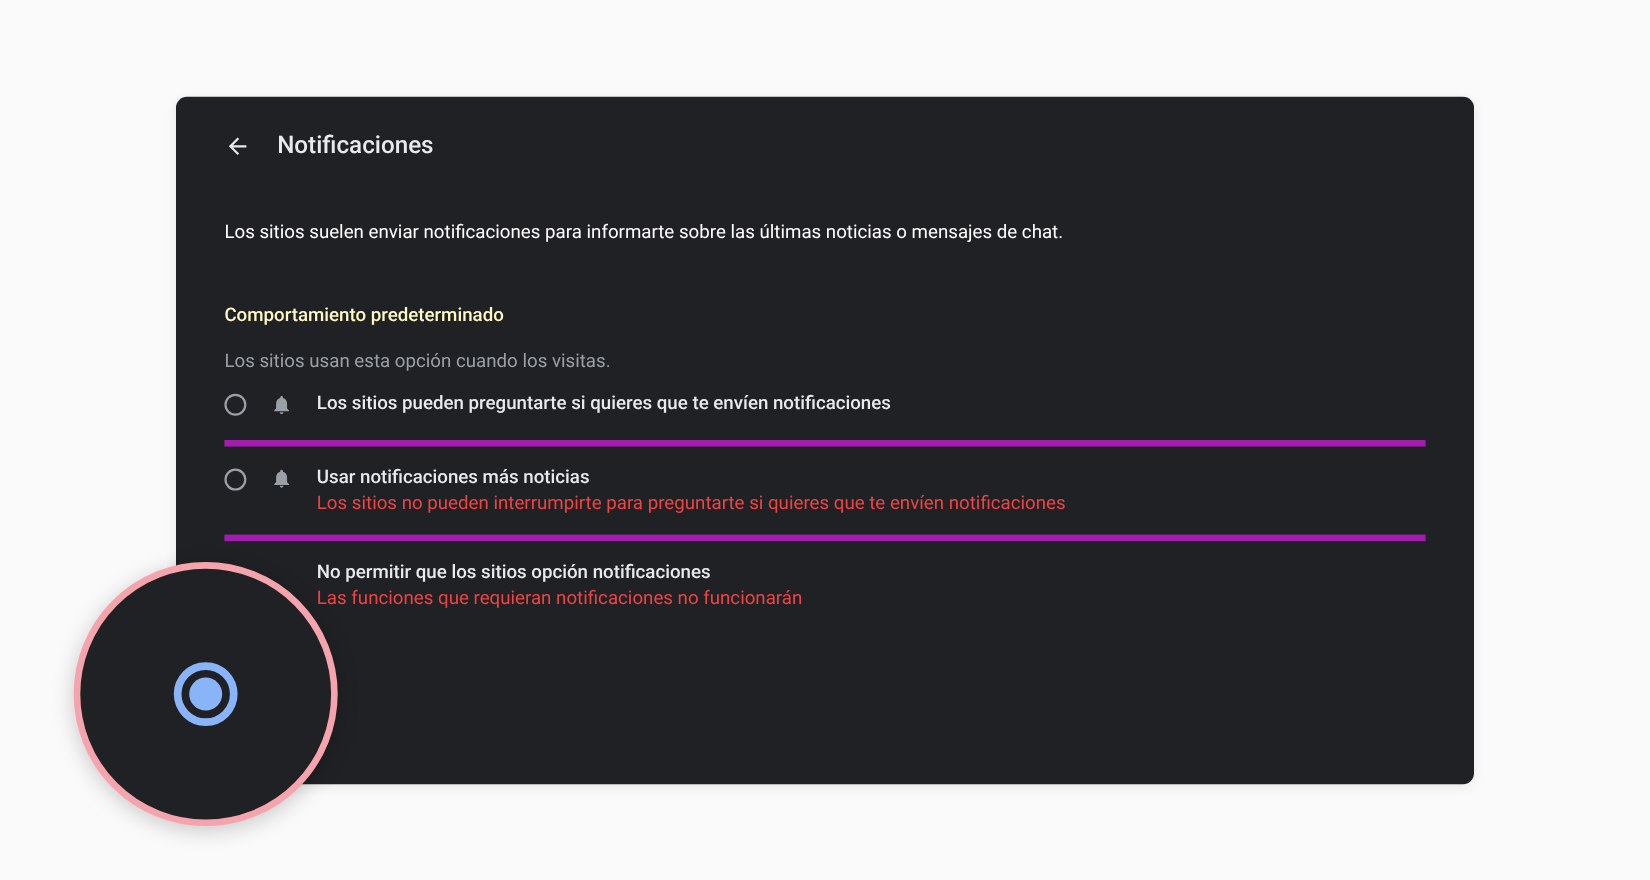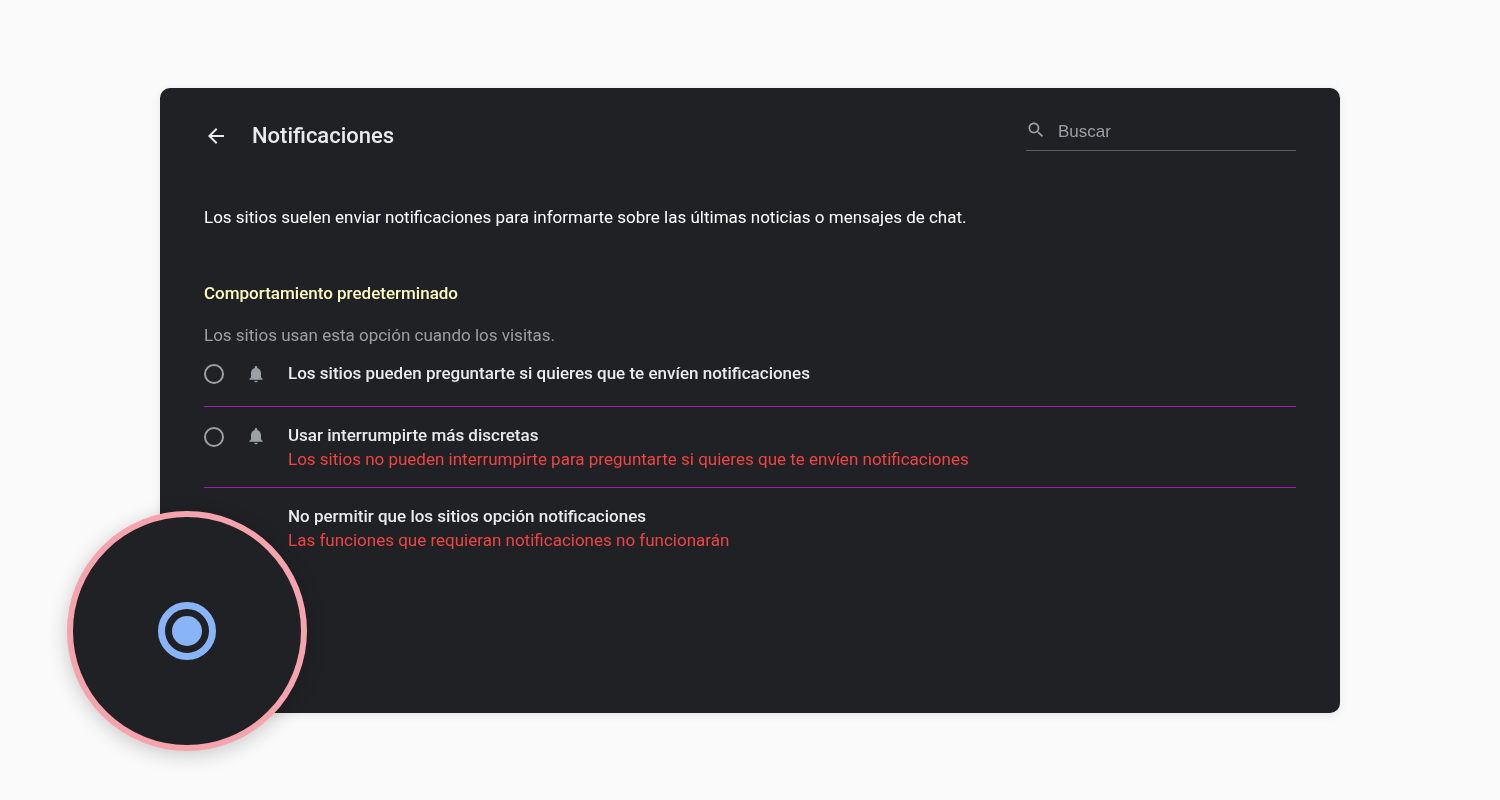--- a/index.html
+++ b/index.html
@@ -83,21 +83,21 @@
     }
     .section-subtext {
       color: #9aa0a6;
       font-size: 17px;
     }
     .option-row {
       display: flex;
       align-items: flex-start;
       gap: 22px;
       padding: 18px 0;
-      border-bottom: 1px solid #a21caf;
+      border-bottom: 6px solid #a21caf;
       cursor: pointer;
     }
     .option-row:last-child {
       border-bottom: none;
     }
     .radio-unselected {
       width: 20px;
       height: 20px;
       border: 2px solid #9aa0a6;
       border-radius: 50%;
@@ -176,28 +176,20 @@
 <div class="settings-panel">
   <div class="panel-header">
     <div class="header-left">
       <div class="back-arrow">
         <svg width="24" height="24" viewBox="0 0 24 24" fill="currentColor">
           <path d="M20 11H7.83l5.59-5.59L12 4l-8 8 8 8 1.41-1.41L7.83 13H20v-2z"></path>
         </svg>
       </div>
       <div class="page-title">Notificaciones</div>
     </div>
-    <div class="search-container">
-      <span class="search-icon">
-        <svg width="20" height="20" viewBox="0 0 24 24" fill="currentColor">
-          <path d="M15.5 14h-.79l-.28-.27C15.41 12.59 16 11.11 16 9.5 16 5.91 13.09 3 9.5 3S3 5.91 3 9.5 5.91 16 9.5 16c1.61 0 3.09-.59 4.23-1.57l.27.28v.79l5 4.99L20.49 19l-4.99-5zm-6 0C7.01 14 5 11.99 5 9.5S7.01 5 9.5 5 14 7.01 14 9.5 11.99 14 9.5 14z"></path>
-        </svg>
-      </span>
-      <input class="search-input" type="text" placeholder="Buscar" style="">
-    </div>
   </div>
 
   <div class="intro-text">Los sitios suelen enviar notificaciones para informarte sobre las últimas noticias o mensajes de chat.</div>
 
   <div class="section-heading">Comportamiento predeterminado</div>
   <div class="section-subtext">Los sitios usan esta opción cuando los visitas.</div>
 
   <div class="option-row">
     <div class="radio-unselected"></div>
     <span class="bell-icon">
@@ -213,21 +205,21 @@
   <div class="option-row">
     <div class="radio-container">
       <div class="radio-unselected"></div>
     </div>
     <span class="bell-icon">
       <svg width="20" height="20" viewBox="0 0 24 24" fill="currentColor">
         <path d="M12 22c1.1 0 2-.9 2-2h-4c0 1.1.9 2 2 2zm6-6v-5c0-3.07-1.64-5.64-4.5-6.32V4c0-.83-.67-1.5-1.5-1.5s-1.5.67-1.5 1.5v.68C7.63 5.36 6 7.92 6 11v5l-2 2v1h16v-1l-2-2z"></path>
       </svg>
     </span>
     <div class="option-content">
-      <div class="option-title">Usar interrumpirte más discretas</div>
+      <div class="option-title">Usar notificaciones más noticias</div>
       <div class="option-description">Los sitios no pueden interrumpirte para preguntarte si quieres que te envíen notificaciones</div>
     </div>
   </div>
 
   <div class="option-row">
     <div class="radio-container"></div>
     <div class="option-icon-placeholder"></div>
     <div class="option-content">
       <div class="option-title">No permitir que los sitios opción notificaciones</div>
       <div class="option-description">Las funciones que requieran notificaciones no funcionarán</div>

